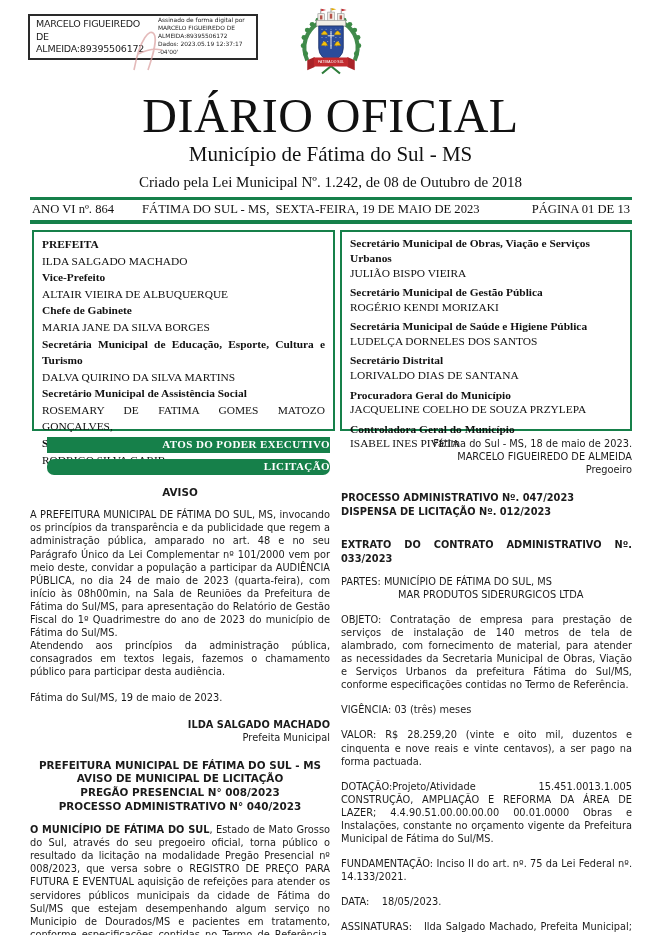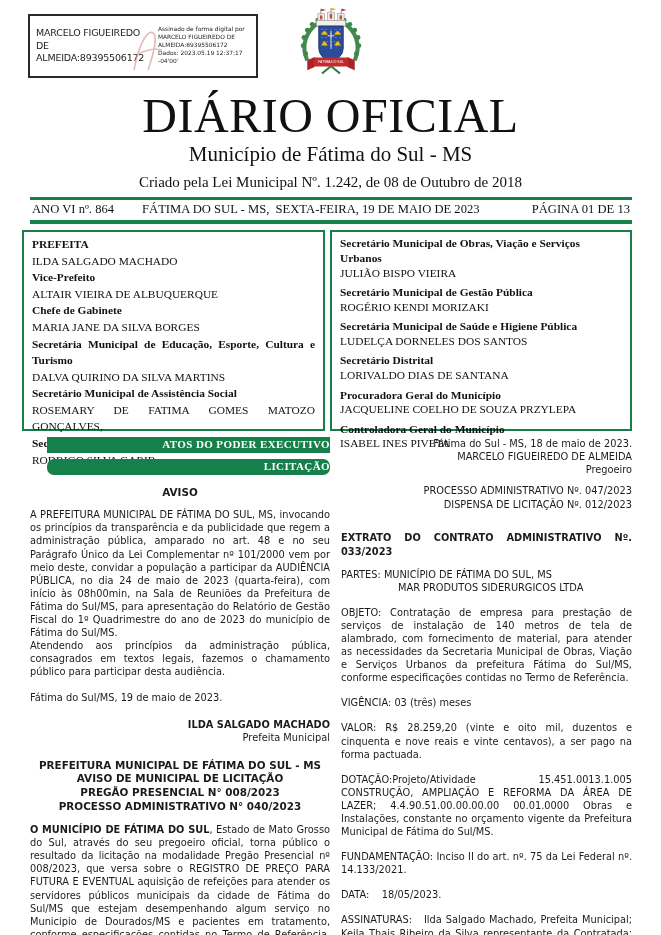--- a/index.html
+++ b/index.html
@@ -2,21 +2,21 @@
 <html><head>
 <meta charset="utf-8">
 <style>
   html,body{margin:0;padding:0;background:#e8e8e8;}
   .page{
     width:661px;height:935px;background:#ffffff;position:relative;
     margin:0 auto;overflow:hidden;font-family:"Liberation Serif",serif;color:#111;
   }
   
   .sig-box{
-    position:absolute;left:28px;top:14px;width:230px;height:64px;
+    position:absolute;left:28px;top:14px;width:230px;height:46px;
     border:2px solid #2a2a2a;box-sizing:border-box;display:flex;align-items:center;
     padding:3px 4px 3px 6px;background:#fff;
   }
   .sig-name{
     width:116px;font-family:"DejaVu Sans",sans-serif;font-size:9.5px;line-height:1.3;
     color:#1c1c1c;white-space:pre-line;letter-spacing:-0.2px;
   }
   .sig-details{
     flex:1;font-family:"DejaVu Sans",sans-serif;font-size:5.9px;line-height:1.35;
     color:#1c1c1c;white-space:pre-line;padding-left:6px;
@@ -33,21 +33,21 @@
   .rule{margin-left:30px;margin-right:29px;background:#16804A;}
   .rule-top{height:3px;margin-top:6px;}
   .rule-bottom{height:4px;}
   .issue-bar{
     margin:0 29px 0 30px;display:flex;align-items:baseline;
     font-size:12.6px;padding:2px 2px 3px 2px;
   }
   .issue-date{margin-left:28px;}
   .page-indicator{margin-left:auto;}
   
-  .officials{margin:6px 29px 0 22px;display:flex;gap:5px;border-radius:27px;}
+  .officials{margin:6px 29px 0 32px;display:flex;gap:5px;border-radius:27px;}
   .obox{
     border:2px solid #16804A;box-sizing:border-box;background:#fff;
     padding:4px 8px 4px 8px;font-size:11.4px;line-height:16.6px;height:201px;
   }
   .obox-left{width:303px;text-align:justify;}
   .obox-right{flex:1;line-height:14.8px;}
   .obox .role{font-weight:bold;}
   .obox-right .pair{margin-bottom:4.6px;}
   
   .body-cols{
@@ -64,21 +64,21 @@
   .just{text-align:justify;}
   .right-al{text-align:right;}
   .bold{font-weight:bold;}
   .aviso-title{font-weight:bold;text-align:center;font-size:10.4px;margin:11px 0 9px 0;}
   .date-line{margin-top:13px;}
   .signer{margin-top:13px;text-align:right;}
   .res-head{font-weight:bold;text-align:center;font-size:10.4px;line-height:13.6px;margin:15px 0 10px 0;}
   .blk{margin-top:12px;}
   .extract{font-weight:bold;text-align:justify;text-align-last:justify;margin-top:20px;}
   .partes-indent{padding-left:57px;}
-  .proc-head{font-weight:normal;text-align:right;line-height:13.6px;margin-top:8px;}
+  .proc-head{font-weight:bold;text-align:left;line-height:13.6px;margin-top:15px;}
 </style>
 </head>
 <body>
 
 <div class="page">
 
   <div class="sig-box">
     <svg class="sig-flourish" width="40" height="52" viewBox="0 0 40 52">
       <path d="M6,46 C12,14 22,4 26,10 C30,16 24,34 20,46 M10,30 C18,26 26,24 34,26" fill="none" stroke="#dba3a3" stroke-width="1.6" opacity="0.75"></path>
     </svg>

